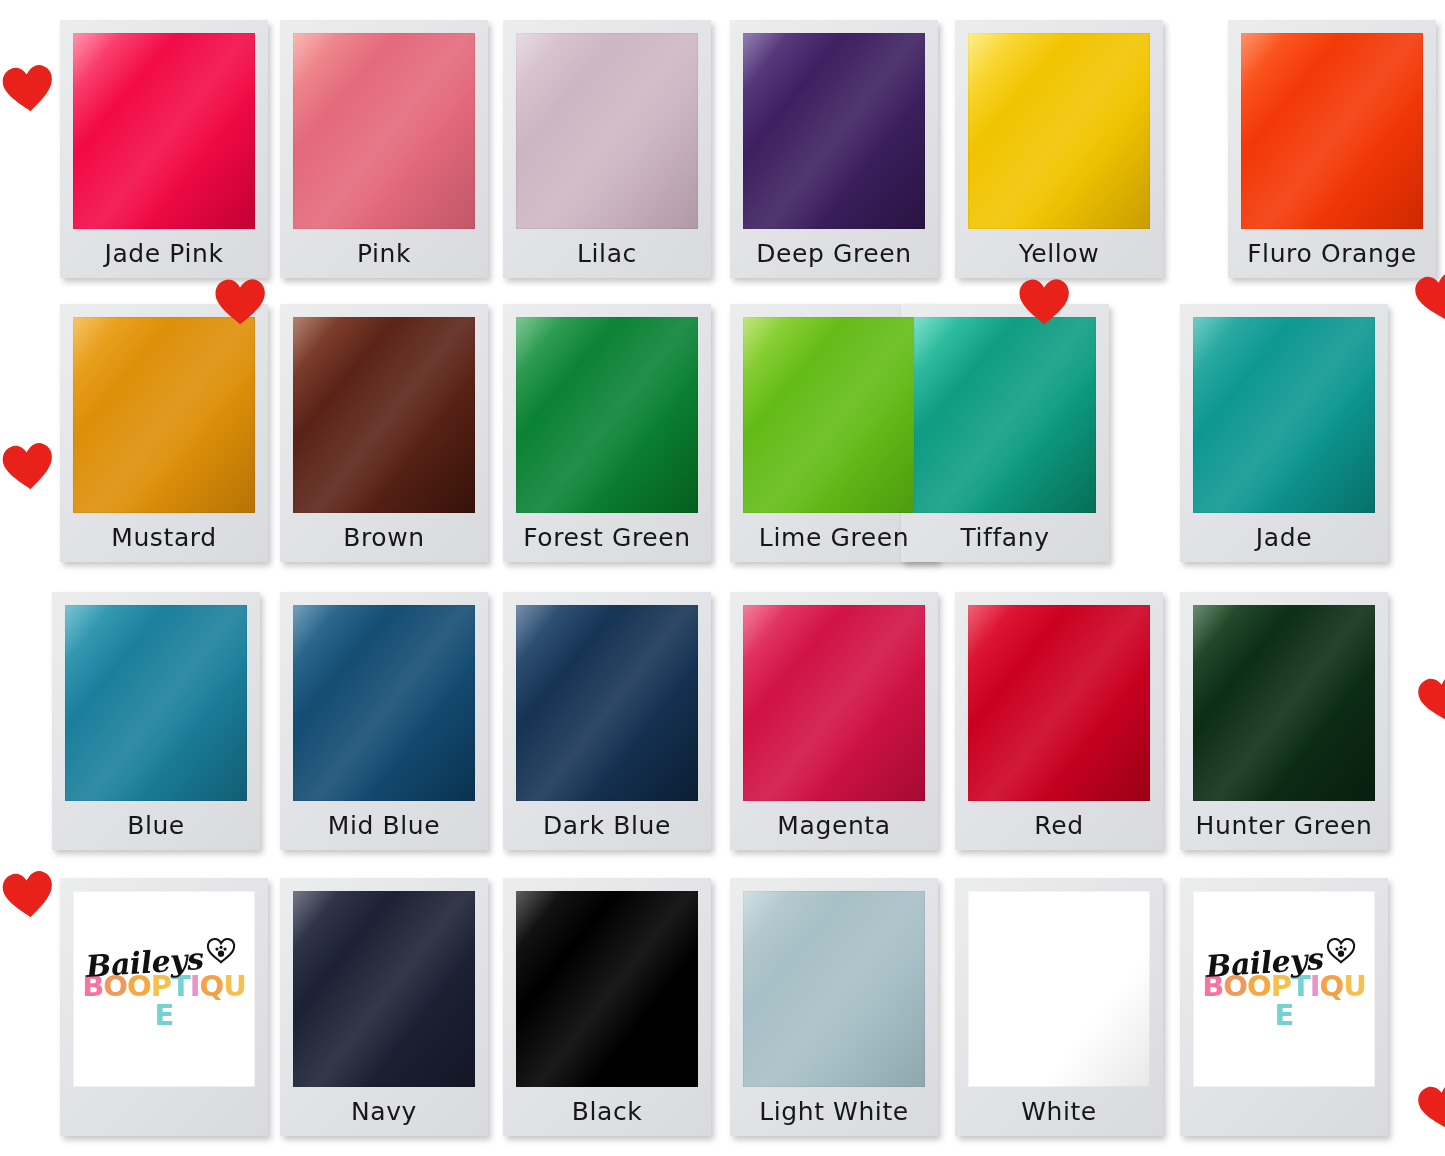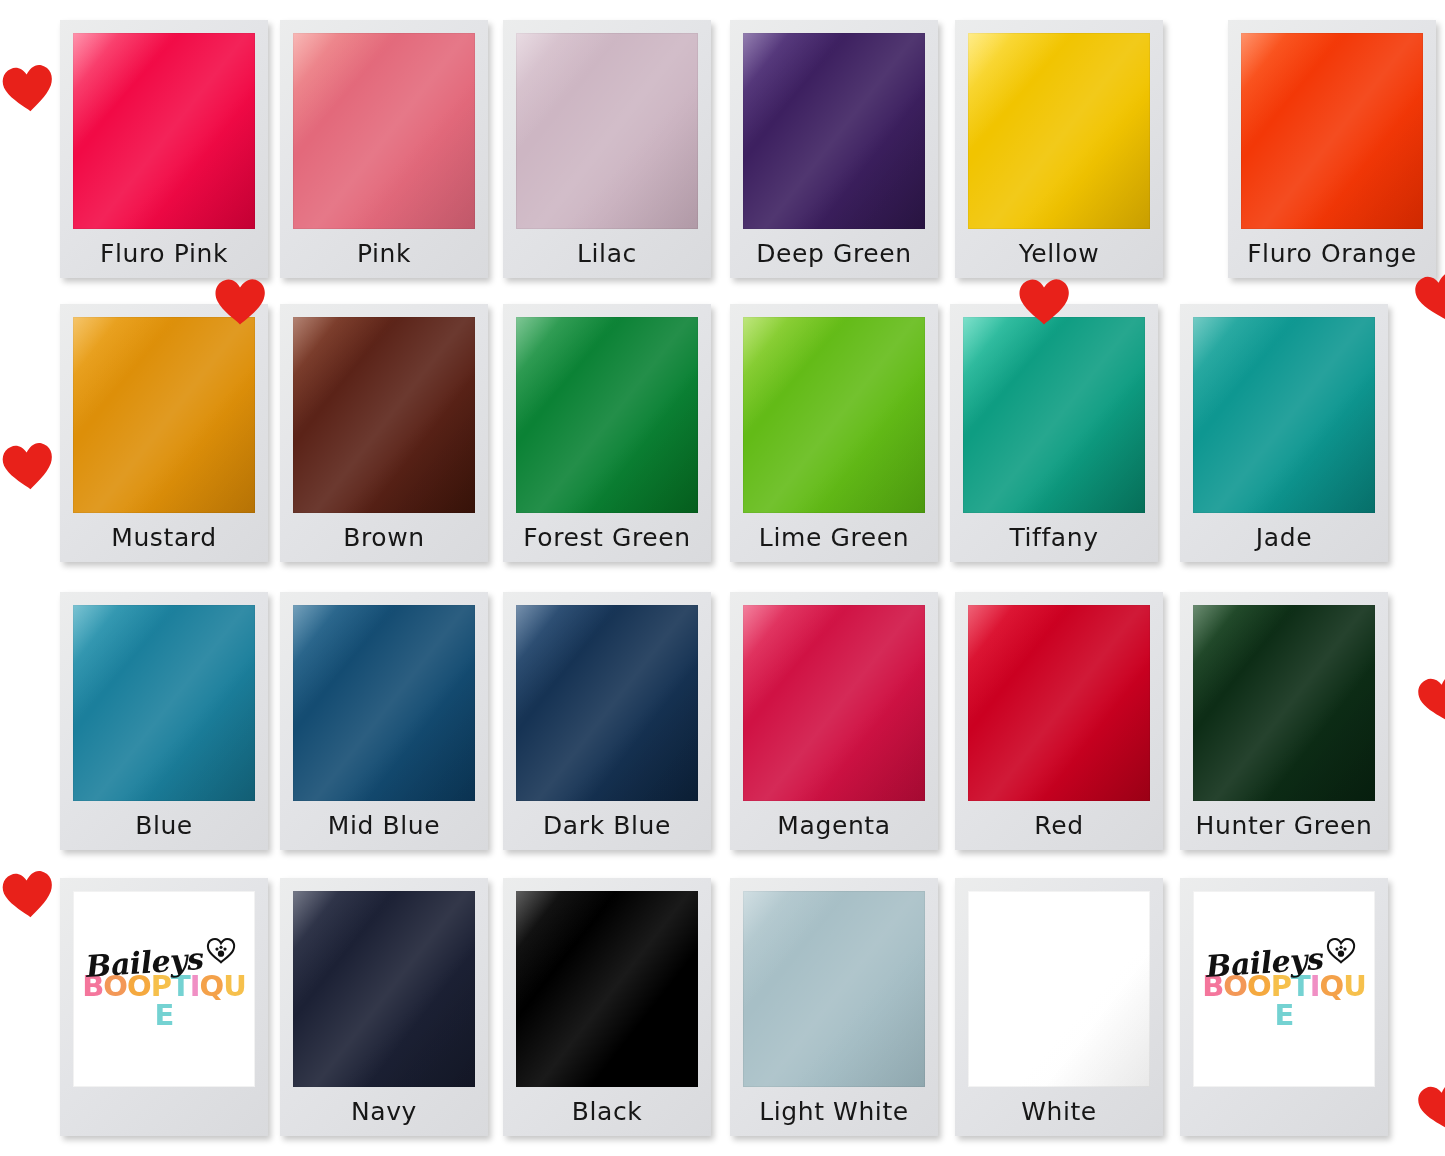--- a/index.html
+++ b/index.html
@@ -120,21 +120,21 @@
   .heart svg { display: block; }
 </style>
 </head>
 <body>
 
 <div id="board">
     <div class="card" style="left: 60px; top: 20px; width: 208px; height: 258px;">
       <div class="swatch" style="background: linear-gradient(132deg, rgb(255, 90, 128) 0%, rgb(242, 10, 70) 30%, rgb(242, 10, 70) 62%, rgb(211, 0, 56) 100%);">
         <div class="gloss" style="background: linear-gradient(128deg, rgba(255, 255, 255, 0.35) 0%, rgba(255, 255, 255, 0.05) 14%, rgba(255, 255, 255, 0) 30%, rgba(255, 255, 255, 0.1) 52%, rgba(255, 255, 255, 0) 68%, rgba(0, 0, 0, 0.08) 100%);"></div>
       </div>
-      <div class="caption">Fluro Pink</div>
+      <div class="caption">Jade Pink</div>
     </div>
     <div class="card" style="left: 280px; top: 20px; width: 208px; height: 258px;">
       <div class="swatch" style="background: linear-gradient(132deg, rgb(244, 146, 143) 0%, rgb(227, 105, 123) 30%, rgb(227, 105, 123) 62%, rgb(208, 95, 114) 100%);">
         <div class="gloss" style="background: linear-gradient(128deg, rgba(255, 255, 255, 0.35) 0%, rgba(255, 255, 255, 0.05) 14%, rgba(255, 255, 255, 0) 30%, rgba(255, 255, 255, 0.1) 52%, rgba(255, 255, 255, 0) 68%, rgba(0, 0, 0, 0.08) 100%);"></div>
       </div>
       <div class="caption">Pink</div>
     </div>
     <div class="card" style="left: 503px; top: 20px; width: 208px; height: 258px;">
       <div class="swatch" style="background: linear-gradient(132deg, rgb(220, 200, 211) 0%, rgb(205, 182, 195) 30%, rgb(205, 182, 195) 62%, rgb(191, 166, 180) 100%);">
         <div class="gloss" style="background: linear-gradient(128deg, rgba(255, 255, 255, 0.35) 0%, rgba(255, 255, 255, 0.05) 14%, rgba(255, 255, 255, 0) 30%, rgba(255, 255, 255, 0.1) 52%, rgba(255, 255, 255, 0) 68%, rgba(0, 0, 0, 0.08) 100%);"></div>
@@ -176,33 +176,33 @@
         <div class="gloss" style="background: linear-gradient(128deg, rgba(255, 255, 255, 0.35) 0%, rgba(255, 255, 255, 0.05) 14%, rgba(255, 255, 255, 0) 30%, rgba(255, 255, 255, 0.1) 52%, rgba(255, 255, 255, 0) 68%, rgba(0, 0, 0, 0.08) 100%);"></div>
       </div>
       <div class="caption">Forest Green</div>
     </div>
     <div class="card" style="left: 730px; top: 304px; width: 208px; height: 258px;">
       <div class="swatch" style="background: linear-gradient(132deg, rgb(156, 217, 57) 0%, rgb(99, 187, 23) 30%, rgb(99, 187, 23) 62%, rgb(82, 165, 16) 100%);">
         <div class="gloss" style="background: linear-gradient(128deg, rgba(255, 255, 255, 0.35) 0%, rgba(255, 255, 255, 0.05) 14%, rgba(255, 255, 255, 0) 30%, rgba(255, 255, 255, 0.1) 52%, rgba(255, 255, 255, 0) 68%, rgba(0, 0, 0, 0.08) 100%);"></div>
       </div>
       <div class="caption">Lime Green</div>
     </div>
-    <div class="card" style="left: 950px; top: 304px; width: 208px; height: 258px;">
+    <div class="card" style="left: 901px; top: 304px; width: 208px; height: 258px;">
       <div class="swatch" style="background: linear-gradient(132deg, rgb(57, 207, 174) 0%, rgb(14, 157, 130) 30%, rgb(14, 157, 130) 62%, rgb(6, 119, 95) 100%);">
         <div class="gloss" style="background: linear-gradient(128deg, rgba(255, 255, 255, 0.35) 0%, rgba(255, 255, 255, 0.05) 14%, rgba(255, 255, 255, 0) 30%, rgba(255, 255, 255, 0.1) 52%, rgba(255, 255, 255, 0) 68%, rgba(0, 0, 0, 0.08) 100%);"></div>
       </div>
       <div class="caption">Tiffany</div>
     </div>
     <div class="card" style="left: 1180px; top: 304px; width: 208px; height: 258px;">
       <div class="swatch" style="background: linear-gradient(132deg, rgb(42, 176, 166) 0%, rgb(14, 151, 145) 30%, rgb(14, 151, 145) 62%, rgb(7, 120, 114) 100%);">
         <div class="gloss" style="background: linear-gradient(128deg, rgba(255, 255, 255, 0.35) 0%, rgba(255, 255, 255, 0.05) 14%, rgba(255, 255, 255, 0) 30%, rgba(255, 255, 255, 0.1) 52%, rgba(255, 255, 255, 0) 68%, rgba(0, 0, 0, 0.08) 100%);"></div>
       </div>
       <div class="caption">Jade</div>
     </div>
-    <div class="card" style="left: 60px; top: 592px; width: 208px; height: 258px;">
+    <div class="card" style="left: 52px; top: 592px; width: 208px; height: 258px;">
       <div class="swatch" style="background: linear-gradient(132deg, rgb(53, 163, 187) 0%, rgb(27, 127, 156) 30%, rgb(27, 127, 156) 62%, rgb(19, 101, 125) 100%);">
         <div class="gloss" style="background: linear-gradient(128deg, rgba(255, 255, 255, 0.35) 0%, rgba(255, 255, 255, 0.05) 14%, rgba(255, 255, 255, 0) 30%, rgba(255, 255, 255, 0.1) 52%, rgba(255, 255, 255, 0) 68%, rgba(0, 0, 0, 0.08) 100%);"></div>
       </div>
       <div class="caption">Blue</div>
     </div>
     <div class="card" style="left: 280px; top: 592px; width: 208px; height: 258px;">
       <div class="swatch" style="background: linear-gradient(132deg, rgb(42, 110, 151) 0%, rgb(20, 76, 114) 30%, rgb(20, 76, 114) 62%, rgb(11, 54, 87) 100%);">
         <div class="gloss" style="background: linear-gradient(128deg, rgba(255, 255, 255, 0.35) 0%, rgba(255, 255, 255, 0.05) 14%, rgba(255, 255, 255, 0) 30%, rgba(255, 255, 255, 0.1) 52%, rgba(255, 255, 255, 0) 68%, rgba(0, 0, 0, 0.08) 100%);"></div>
       </div>
       <div class="caption">Mid Blue</div>

